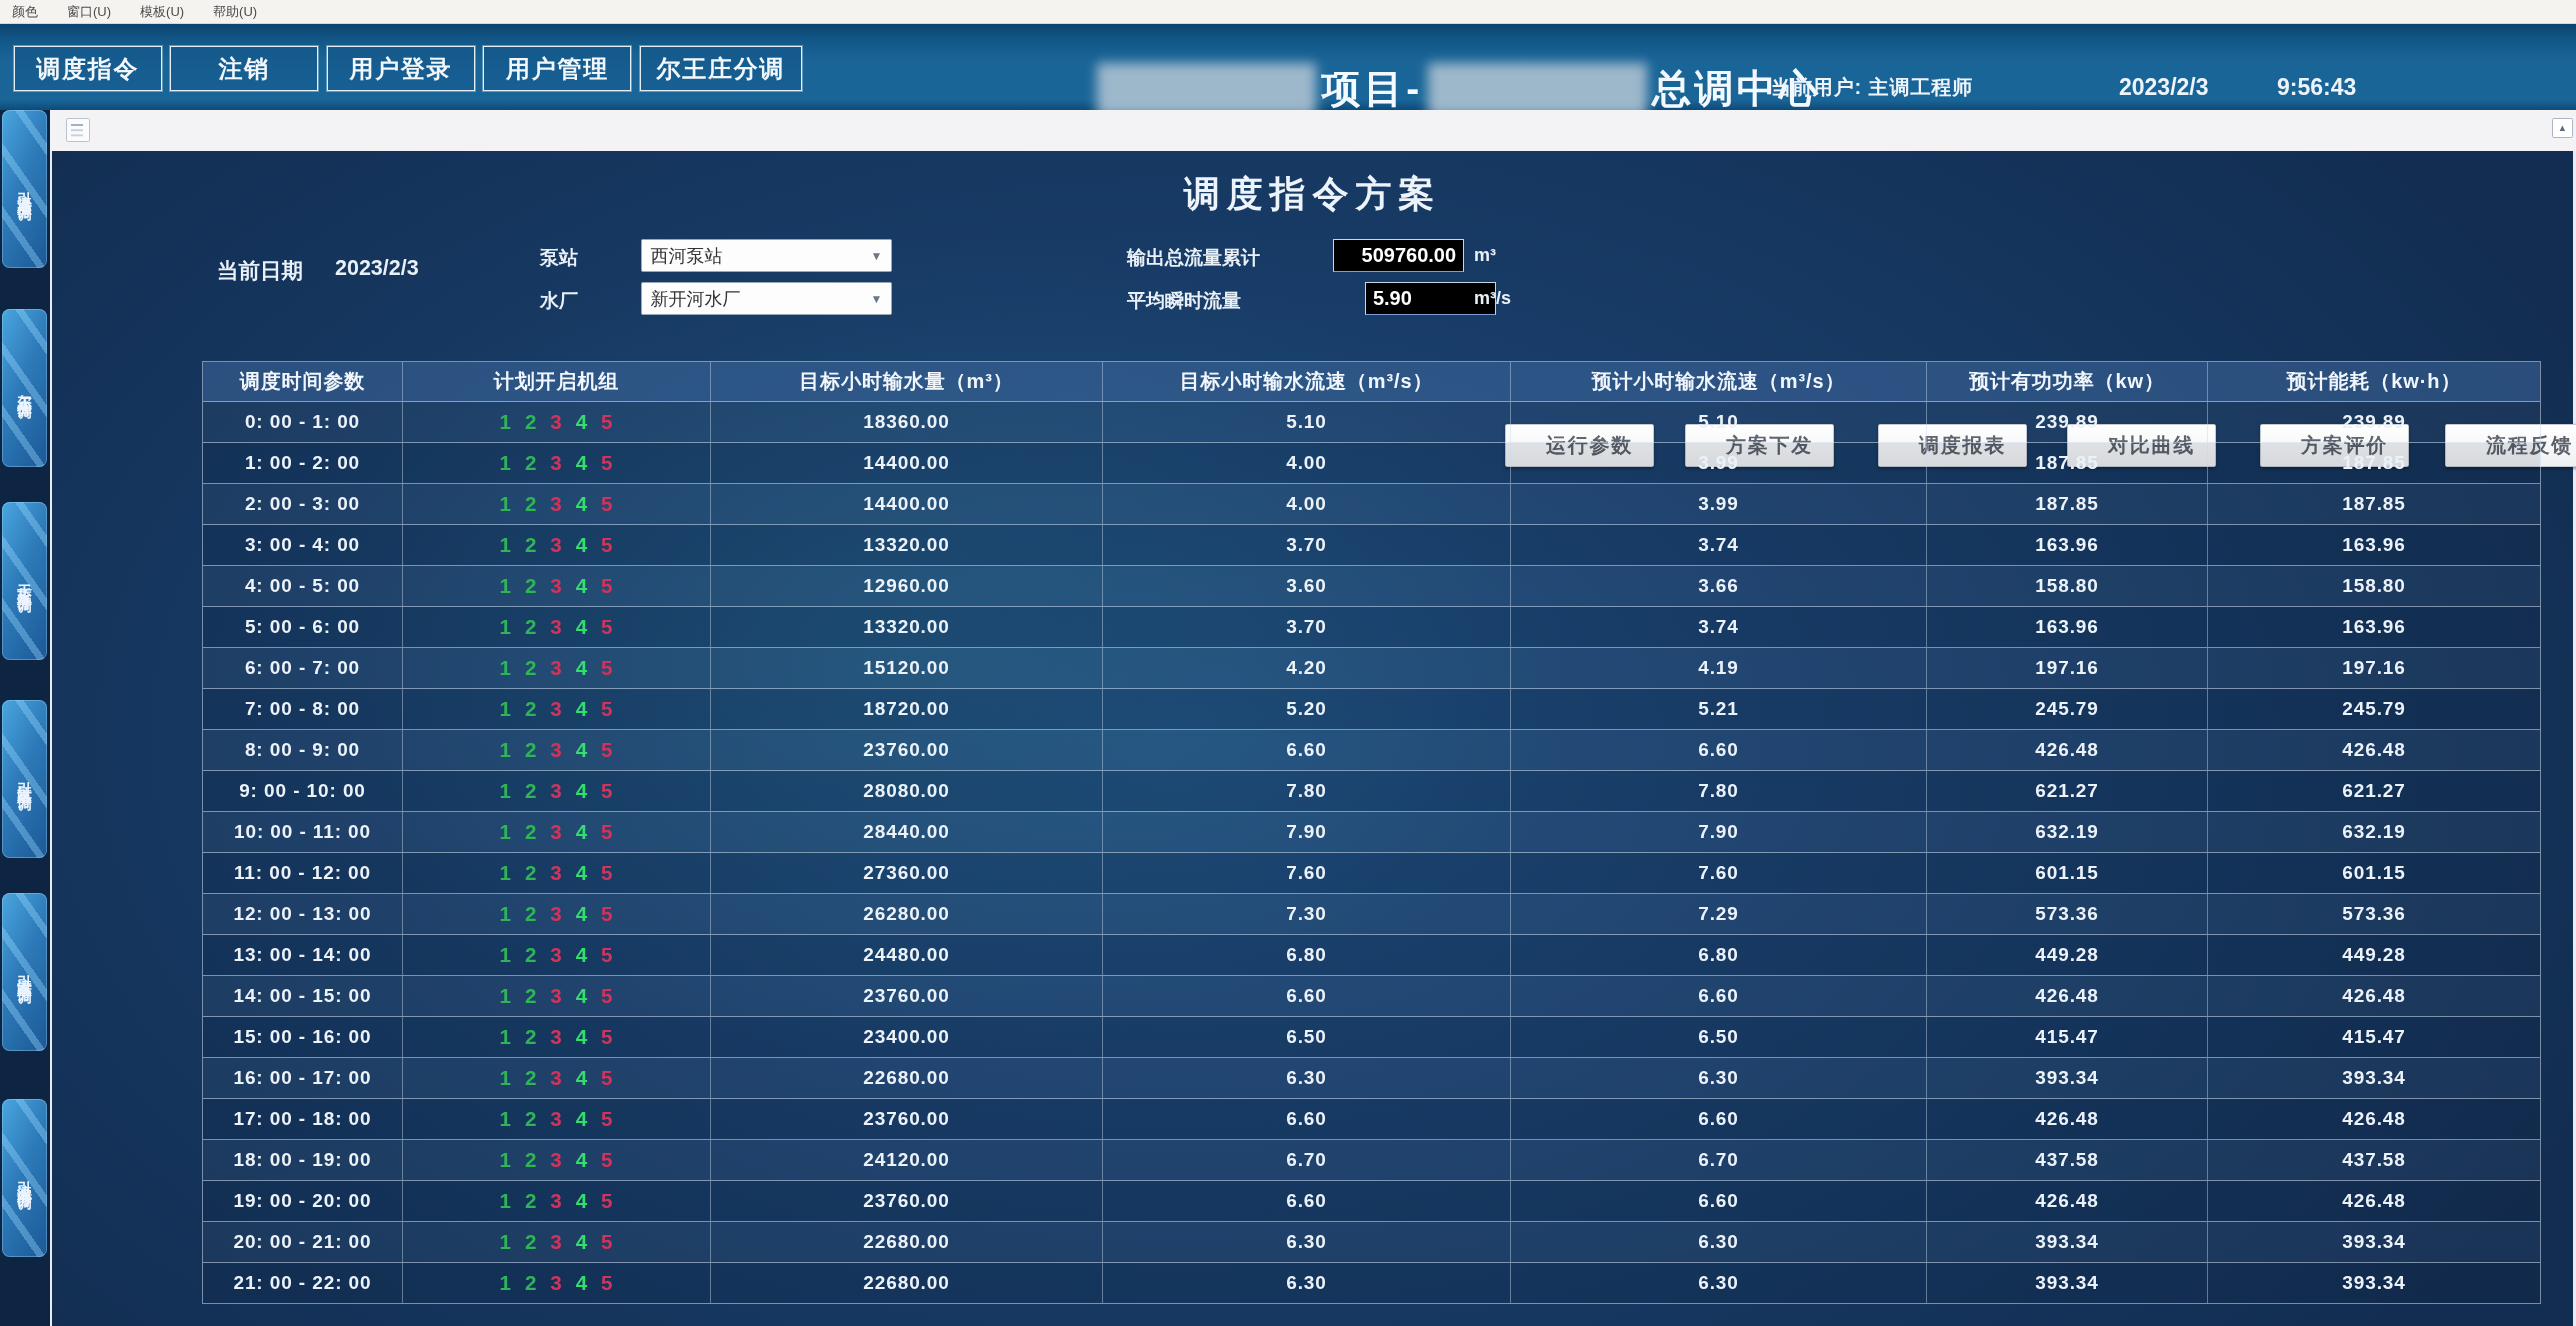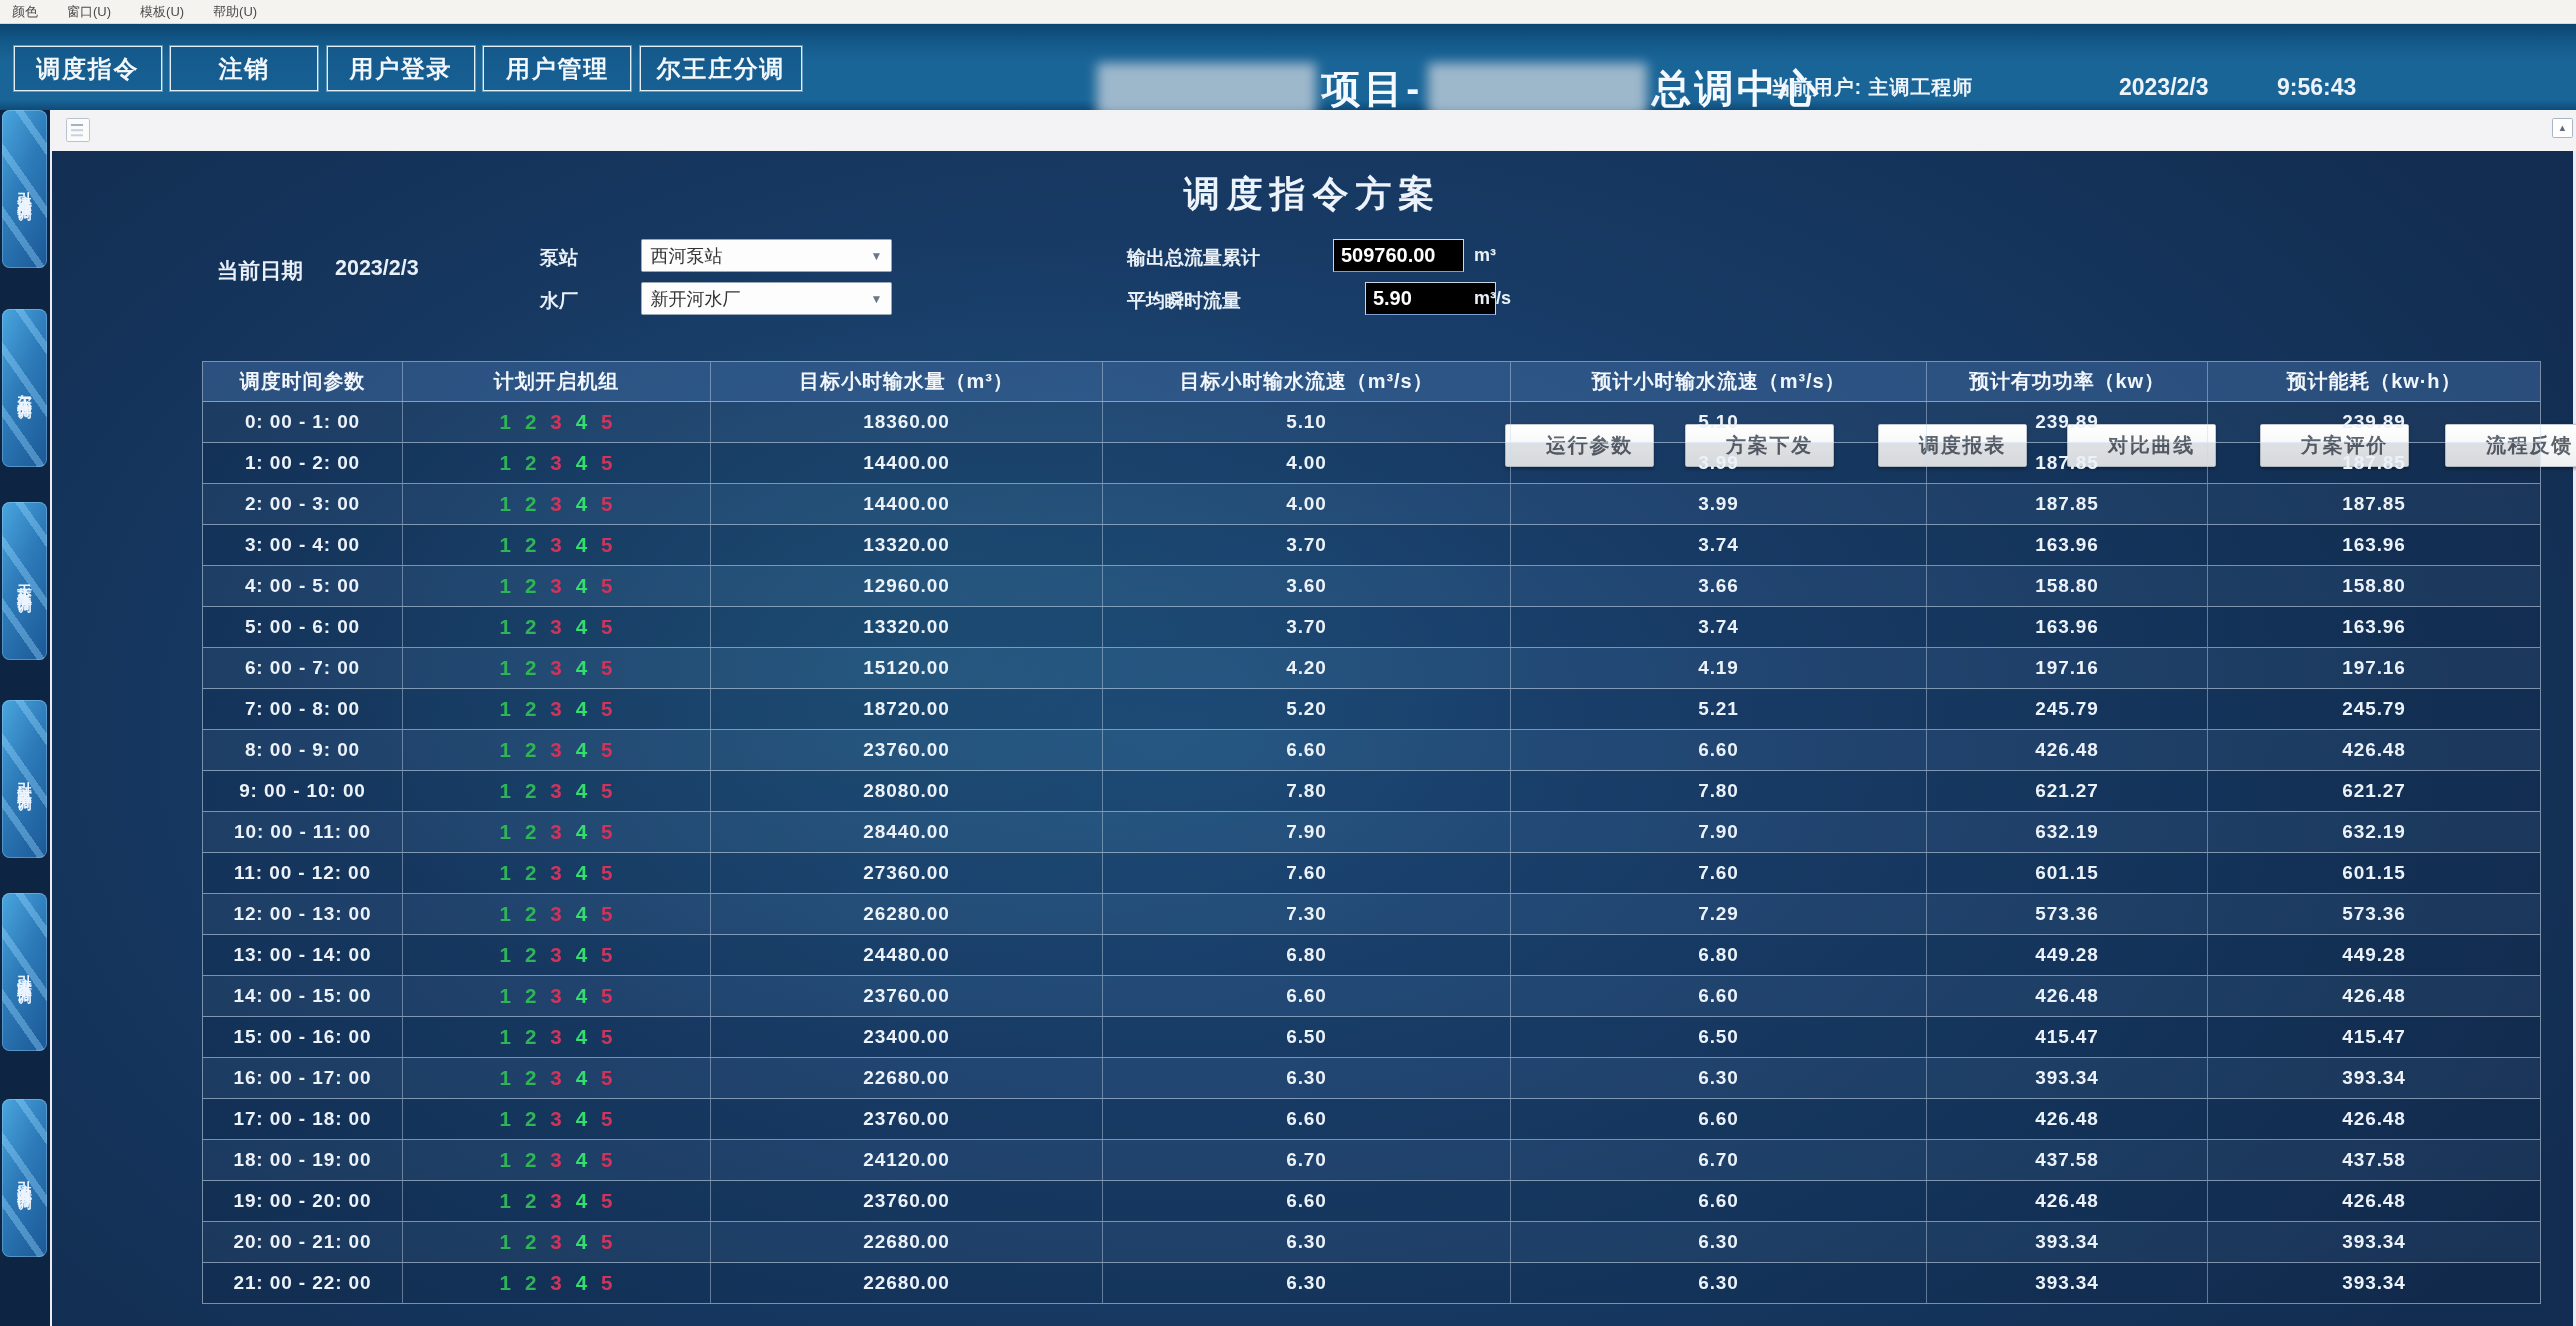--- a/index.html
+++ b/index.html
@@ -206,21 +206,21 @@
     <span class="arrow">▼</span>
   </div>
 
   <div class="form-label lbl-22" style="left:488px;top:137px;">水厂</div>
   <div class="combo" style="left:589px;top:131px;">
     <span>新开河水厂</span>
     <span class="arrow">▼</span>
   </div>
 
   <div class="form-label lbl-22" style="left:1075px;top:94px;">输出总流量累计</div>
-  <div class="black-input" style="left:1281px;top:88px;">
+  <div class="black-input" style="left:1281px;top:88px;justify-content:flex-end;">
     <span>509760.00</span>
   </div>
   <div class="unit-txt" style="left:1422px;top:94px;">m³</div>
 
   <div class="form-label lbl-22" style="left:1075px;top:137px;">平均瞬时流量</div>
   <div class="black-input" style="left:1313px;top:131px;">
     <span>5.90</span>
   </div>
   <div class="unit-txt" style="left:1422px;top:137px;">m³/s</div>
 

